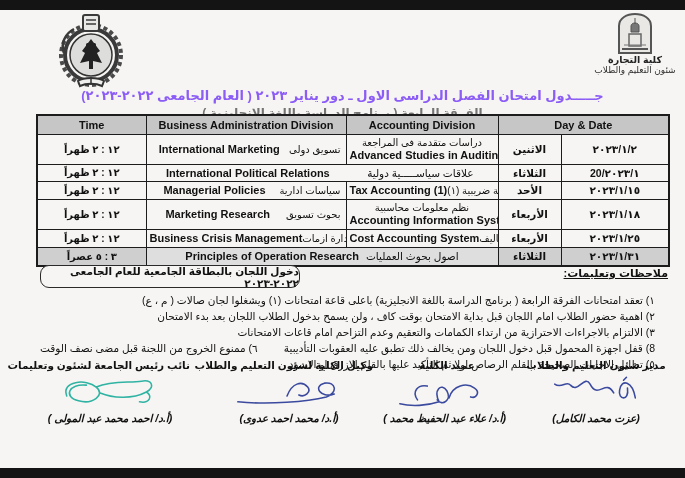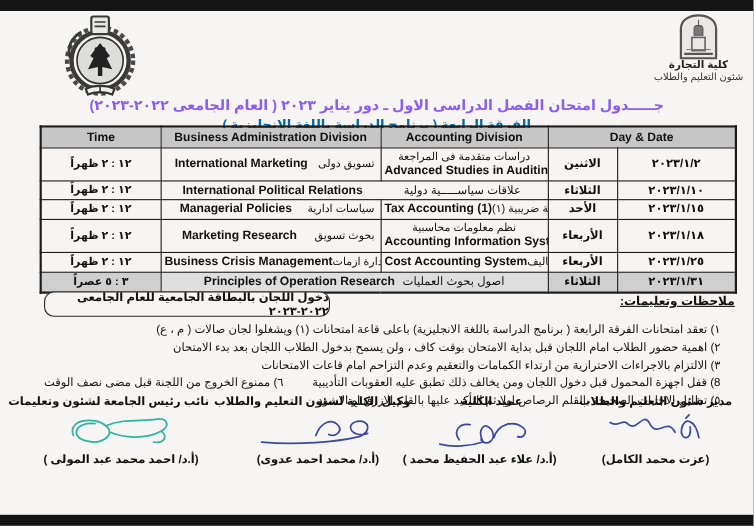--- a/index.html
+++ b/index.html
@@ -18,21 +18,21 @@
   .paper{position:absolute;left:0;top:10px;width:685px;height:458px;background:var(--paper);}
 
   
   .emblem-left{position:absolute;left:52px;top:3px;width:78px;height:76px;}
   .emblem-right{position:absolute;left:592px;top:2px;width:86px;height:70px;text-align:center;}
   .emblem-right .txt{font-size:9.5px;line-height:11px;color:#222;font-weight:bold;direction:rtl;}
   .emblem-right .txt2{font-size:9px;line-height:11px;color:#333;direction:rtl;}
 
   
   .title{position:absolute;left:0;top:78px;width:100%;text-align:center;font-weight:bold;font-size:13px;direction:rtl;color:#8b5cf6;}
-  .subtitle{position:absolute;left:0;top:96px;width:100%;text-align:center;font-weight:bold;font-size:12px;direction:rtl;color:#0369a1;}
+  .subtitle{position:absolute;left:0;top:96px;width:100%;text-align:center;font-weight:bold;font-size:12px;direction:rtl;color:#737373;}
 
   
   table.exam{position:absolute;left:36px;top:104px;width:632px;border-collapse:collapse;border:2px solid var(--border);table-layout:fixed;}
   table.exam td,table.exam th{border:1px solid var(--border);padding:0 3px;overflow:hidden;white-space:nowrap;}
   table.exam thead th{background:var(--header-fill);font-weight:bold;font-size:11px;height:19px;}
   tr.kind-normal{height:18px;} tr.kind-two-line-acc{height:30px;} tr.kind-merged-pair{height:17px;} tr.kind-merged-full{height:19px;}
   .time-cell{font-weight:bold;font-size:10px;text-align:center;direction:rtl;}
   .day-cell{font-weight:bold;font-size:10.5px;text-align:center;direction:rtl;}
   .date-cell{font-size:10.5px;text-align:center;direction:rtl;font-weight:bold;}
   .pair{display:flex;align-items:center;width:100%;}
@@ -56,21 +56,21 @@
   .notes-title{position:absolute;right:17px;top:257px;font-weight:bold;font-size:11px;direction:rtl;text-decoration:underline;}
   .notes{position:absolute;right:30px;left:40px;top:284px;direction:rtl;font-size:10.5px;}
   .note-line{display:flex;margin-bottom:3.5px;line-height:12.5px;}
   .note-side{margin-inline-start:auto;padding-inline-start:10px;}
 
   
   .sigs{position:absolute;right:14px;left:30px;top:349px;direction:rtl;display:flex;justify-content:space-between;}
   .sig-block{text-align:center;}
   .sig-role{font-weight:bold;font-size:10.5px;direction:rtl;white-space:nowrap;}
   .sig-svg{display:block;margin:1px auto 0;}
-  .sig-name{font-weight:bold;font-size:10.5px;direction:rtl;white-space:nowrap;}
+  .sig-name{font-weight:bold;font-size:10.5px;direction:rtl;white-space:nowrap;font-style:italic;}
 </style>
 </head>
 <body>
 
 <div class="paper">
 
   <svg class="emblem-left" viewBox="0 0 78 76">
     <circle cx="39" cy="42" r="26" fill="none" stroke="#3a3a3a" stroke-width="4"></circle>
     <circle cx="39" cy="42" r="30" fill="none" stroke="#4a4a4a" stroke-width="4" stroke-dasharray="4 3"></circle>
     <rect x="31" y="2" width="16" height="16" rx="2" fill="#e8e8e6" stroke="#3a3a3a" stroke-width="2"></rect>
@@ -135,21 +135,21 @@
         </tr>
         <tr class="kind-merged-pair">
           <td class="time-cell">١٢ : ٢ ظهراً</td>
           <td colspan="2">
             <div class="split">
               <span class="en">International Political Relations</span>
               <span class="ar">علاقات سياســـــية دولية</span>
             </div>
           </td>
           <td class="day-cell">الثلاثاء</td>
-          <td class="date-cell">٢٠٢٣/١/١٠</td>
+          <td class="date-cell">٢٠٢٣/١/20</td>
         </tr>
         <tr class="kind-normal">
           <td class="time-cell">١٢ : ٢ ظهراً</td>
           <td>
             <div class="pair">
               <span class="en">Managerial Policies</span>
               <span class="ar">سياسات ادارية</span>
             </div>
           </td>
           <td>

